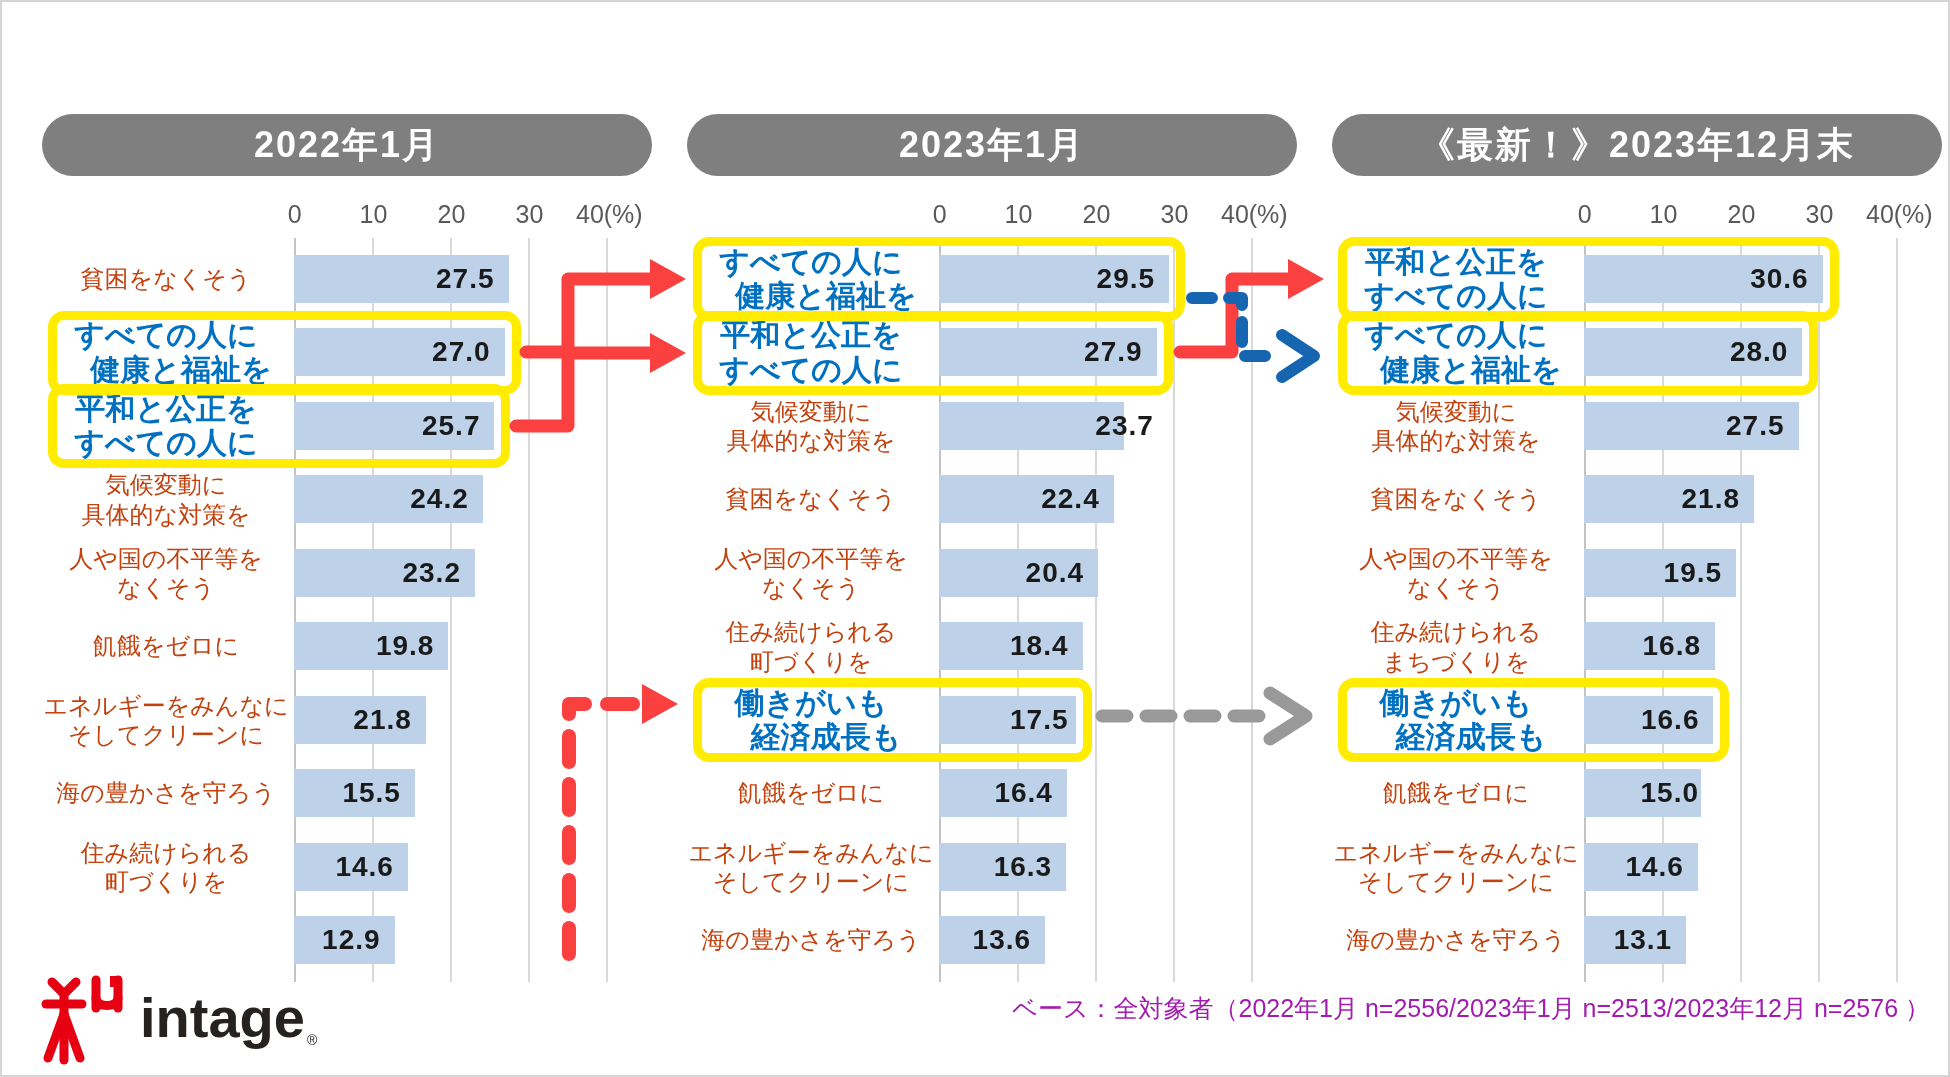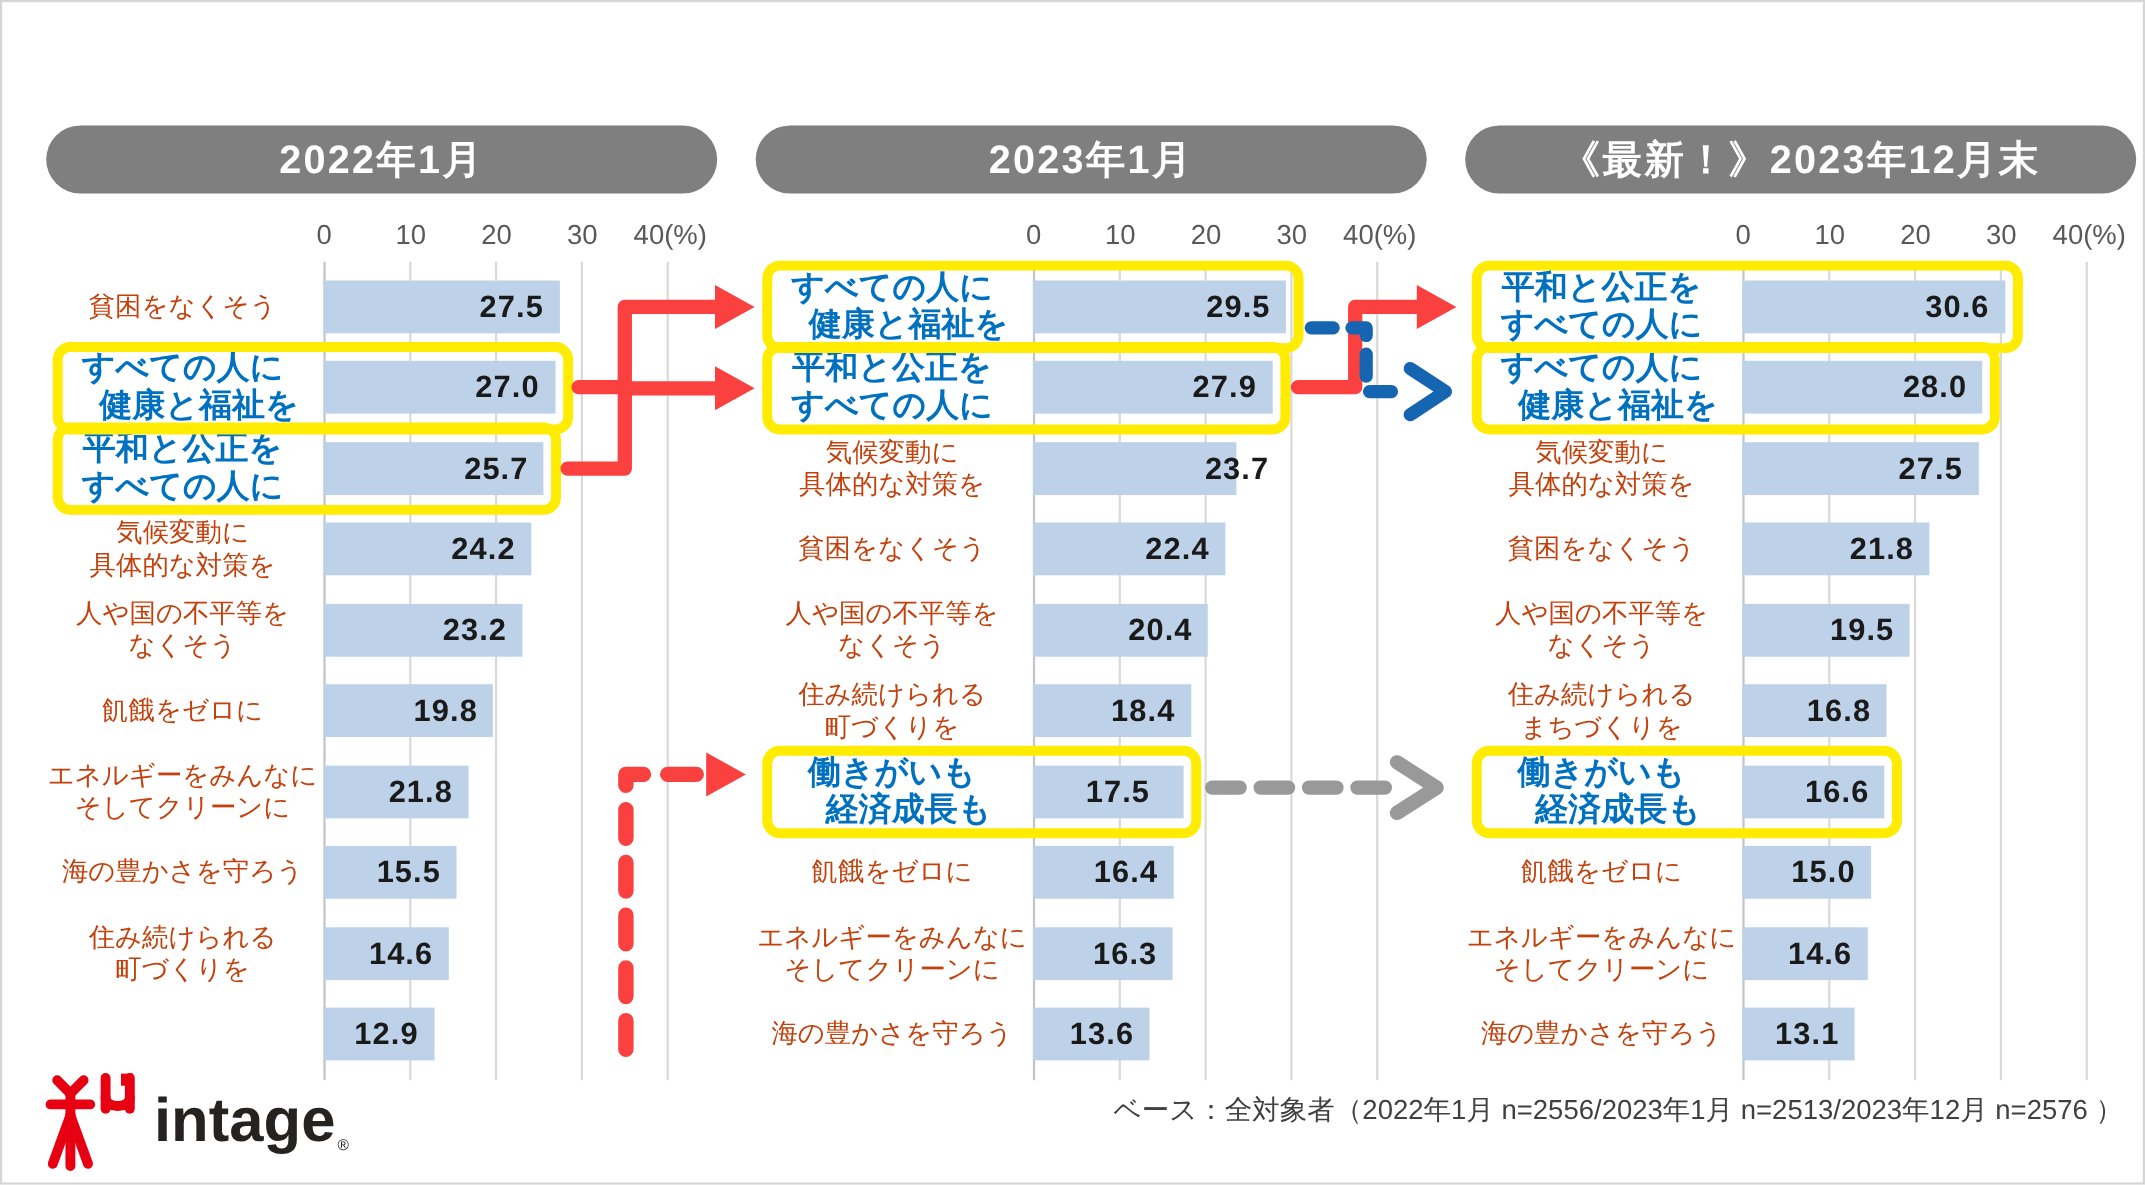--- a/index.html
+++ b/index.html
@@ -47,21 +47,21 @@
     position:absolute;left:6px;top:-5px;height:84px;box-sizing:border-box;
     border:9px solid var(--yellow);border-radius:16px;z-index:5;
   }
   
   .overlay{position:absolute;left:0;top:0;width:1950px;height:1077px;pointer-events:none;z-index:8;}
   
   .logo{position:absolute;left:36px;top:968px;display:flex;align-items:flex-start;}
   .logo-word{font-size:56px;font-weight:bold;color:#262220;letter-spacing:0px;margin-left:14px;line-height:95px;}
   .logo-reg{font-size:14px;color:#262220;margin-top:62px;margin-left:2px;}
   .base-note{
-    position:absolute;right:18px;top:990px;font-size:25px;color:#404040;white-space:nowrap;
+    position:absolute;right:18px;top:990px;font-size:25px;color:#a21caf;white-space:nowrap;
   }
 </style>
 <style>.st-red{stroke:#fb4040} .fi-red{fill:#fb4040}
    .st-blue{stroke:#1565b0} .st-gray{stroke:#999999}
    .st-ired{stroke:#e60012} .fi-ired{fill:#e60012}</style></head>
 <body>
 
 <div class="page" style="--bar: #bdd2e8; --yellow: #ffec00; --blue: #0070c0; --pill: #7f7f7f; --grid: #d9d9d9;">
 
 
@@ -191,21 +191,21 @@
             <div class="lbl">住み続けられる
 町づくりを</div>
             <div class="bar" style="width: 143.52px;"></div>
             <div class="val" style="left: 252px; width: 129.52px;">18.4</div>
           </div>
           <div class="row" style="top: 441px;">
             <div class="hlbox" style="width: 398.5px;"></div>
             <div class="lbl hl">働きがいも
 　経済成長も</div>
             <div class="bar" style="width: 136.5px;"></div>
-            <div class="val" style="left: 236px; width: 122.5px;">17.5</div>
+            <div class="val" style="left: 259px; width: 122.5px;">17.5</div>
           </div>
           <div class="row" style="top: 514.5px;">
             <div class="lbl">飢餓をゼロに</div>
             <div class="bar" style="width: 127.92px;"></div>
             <div class="val" style="left: 252px; width: 113.92px;">16.4</div>
           </div>
           <div class="row" style="top: 588px;">
             <div class="lbl">エネルギーをみんなに
 そしてクリーンに</div>
             <div class="bar" style="width: 127.14px;"></div>
@@ -274,21 +274,21 @@
           <div class="row" style="top: 441px;">
             <div class="hlbox" style="width: 391.48px;"></div>
             <div class="lbl hl">働きがいも
 　経済成長も</div>
             <div class="bar" style="width: 129.48px;"></div>
             <div class="val" style="left: 252px; width: 115.48px;">16.6</div>
           </div>
           <div class="row" style="top: 514.5px;">
             <div class="lbl">飢餓をゼロに</div>
             <div class="bar" style="width: 117px;"></div>
-            <div class="val" style="left: 252px; width: 103px;">15.0</div>
+            <div class="val" style="left: 252px; width: 103px; padding-left: 12px;">15.0</div>
           </div>
           <div class="row" style="top: 588px;">
             <div class="lbl">エネルギーをみんなに
 そしてクリーンに</div>
             <div class="bar" style="width: 113.88px;"></div>
             <div class="val" style="left: 252px; width: 99.88px;">14.6</div>
           </div>
           <div class="row" style="top: 661.5px;">
             <div class="lbl">海の豊かさを守ろう</div>
             <div class="bar" style="width: 102.18px;"></div>

